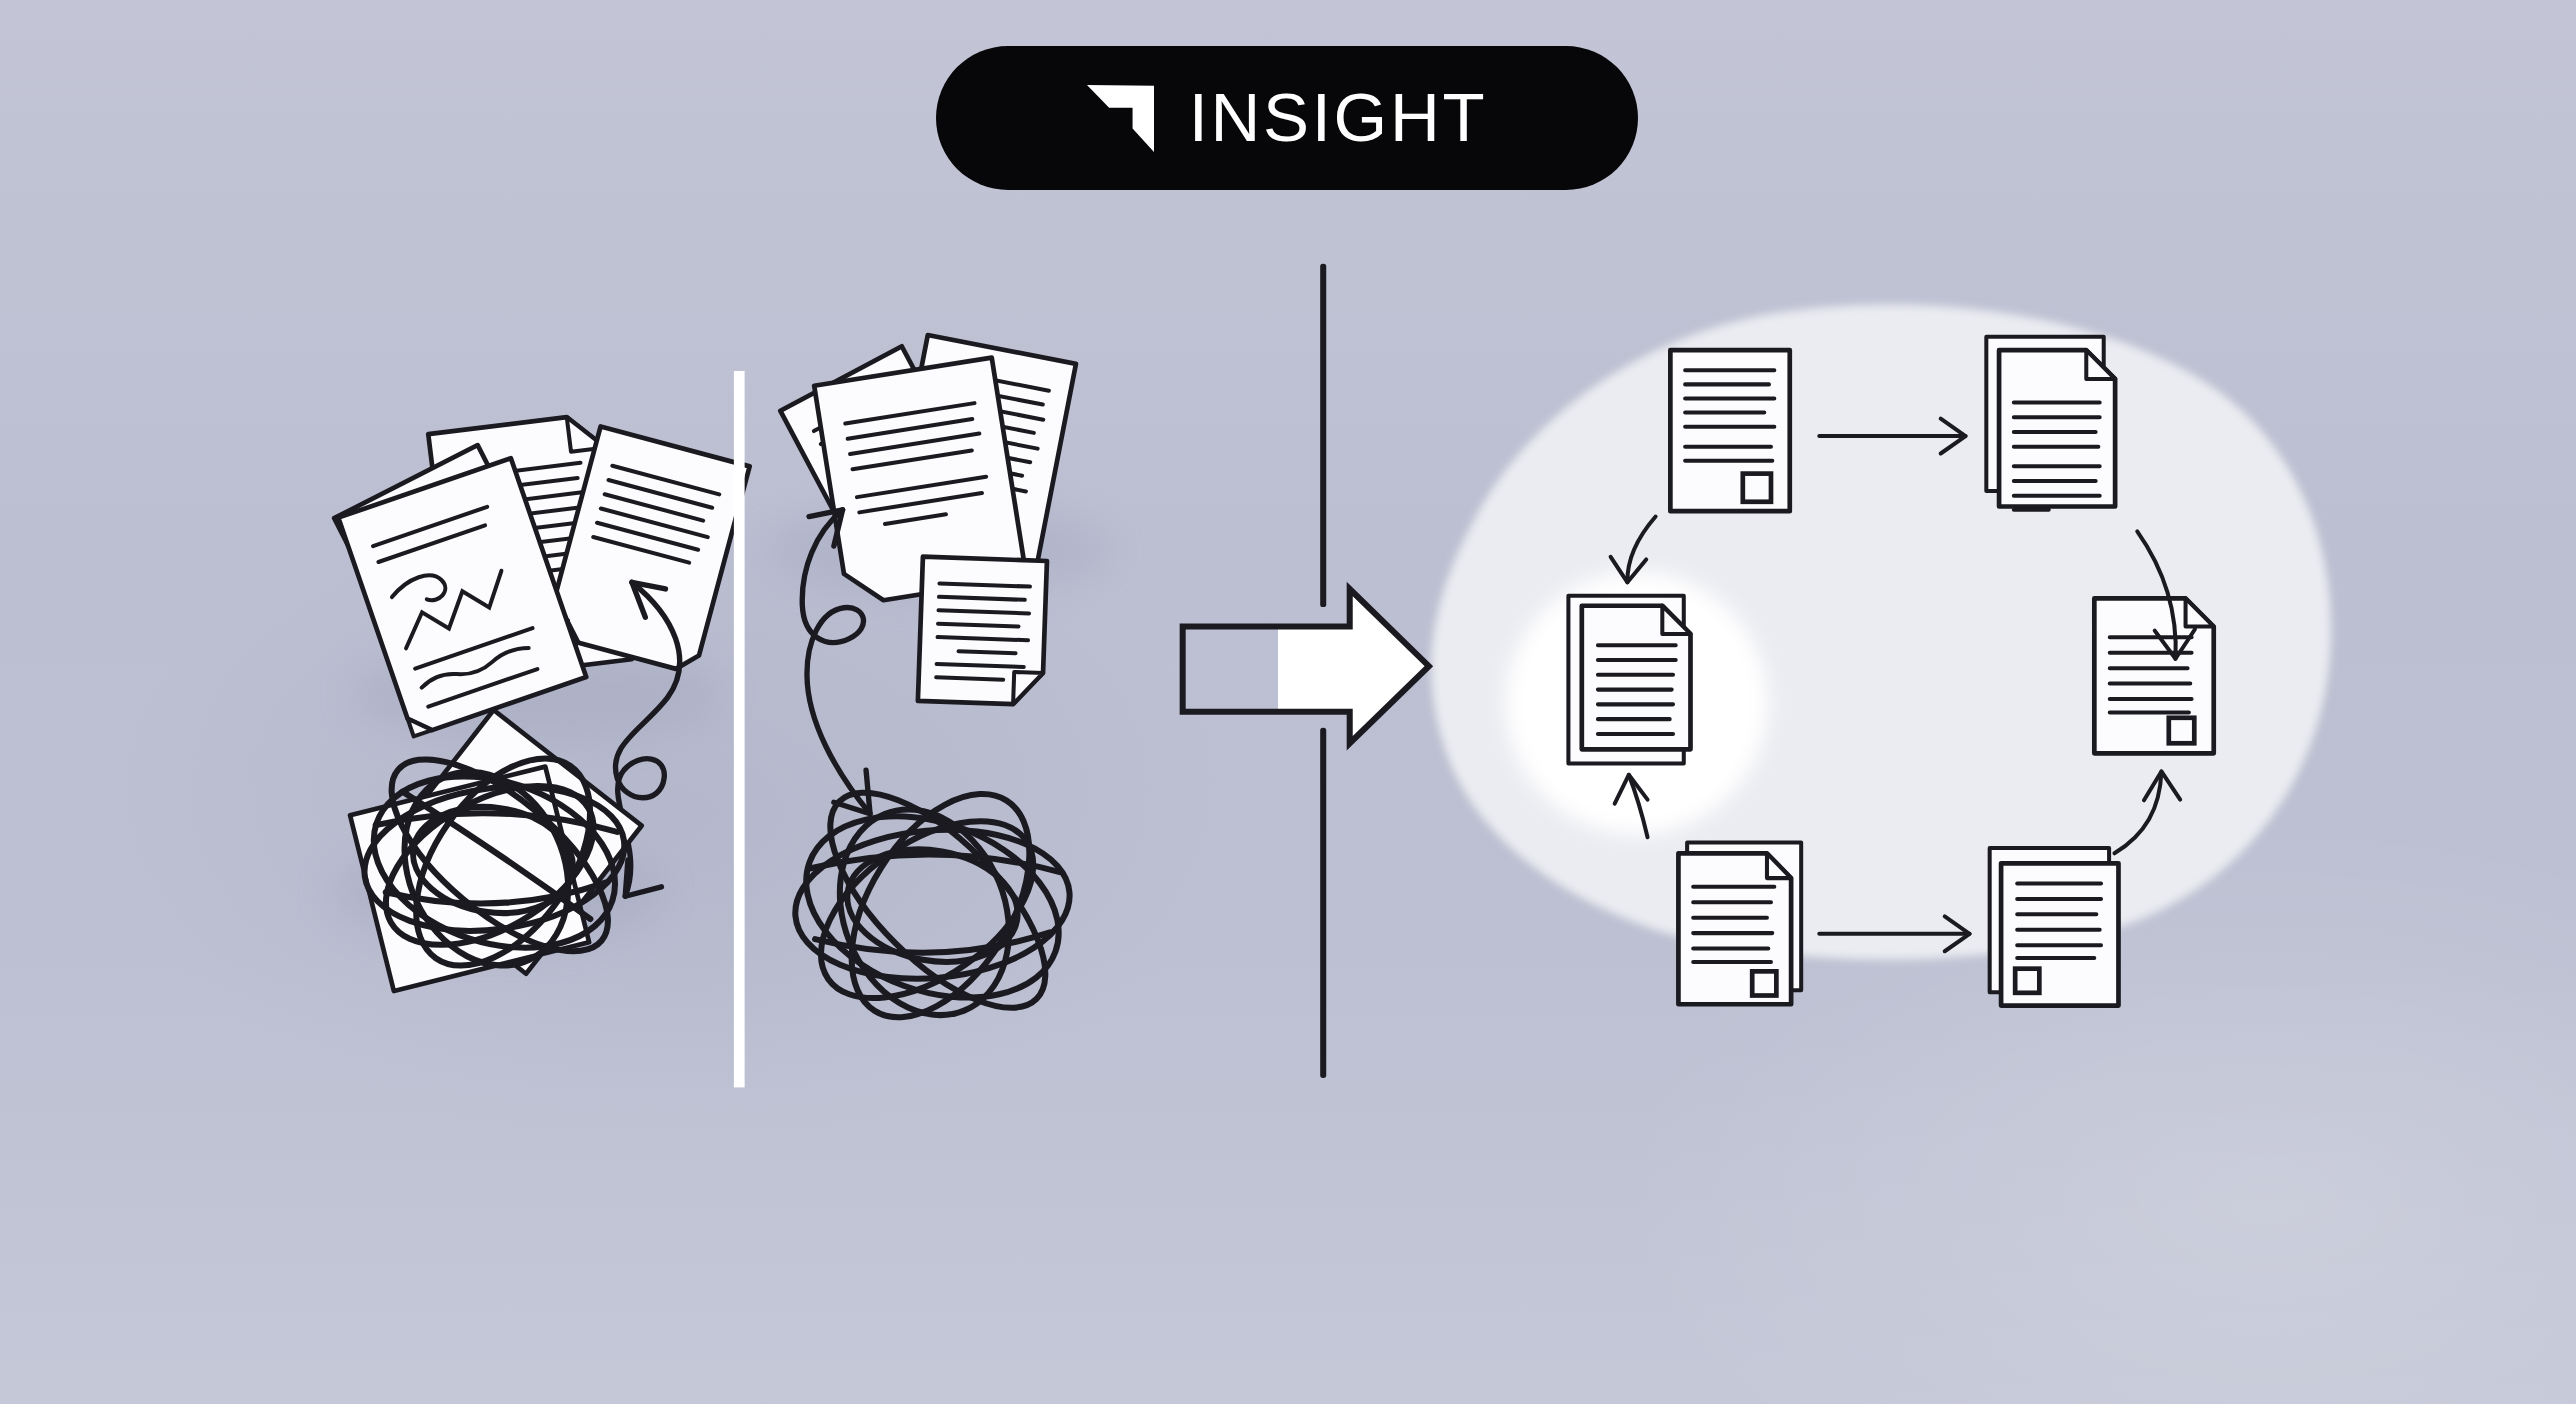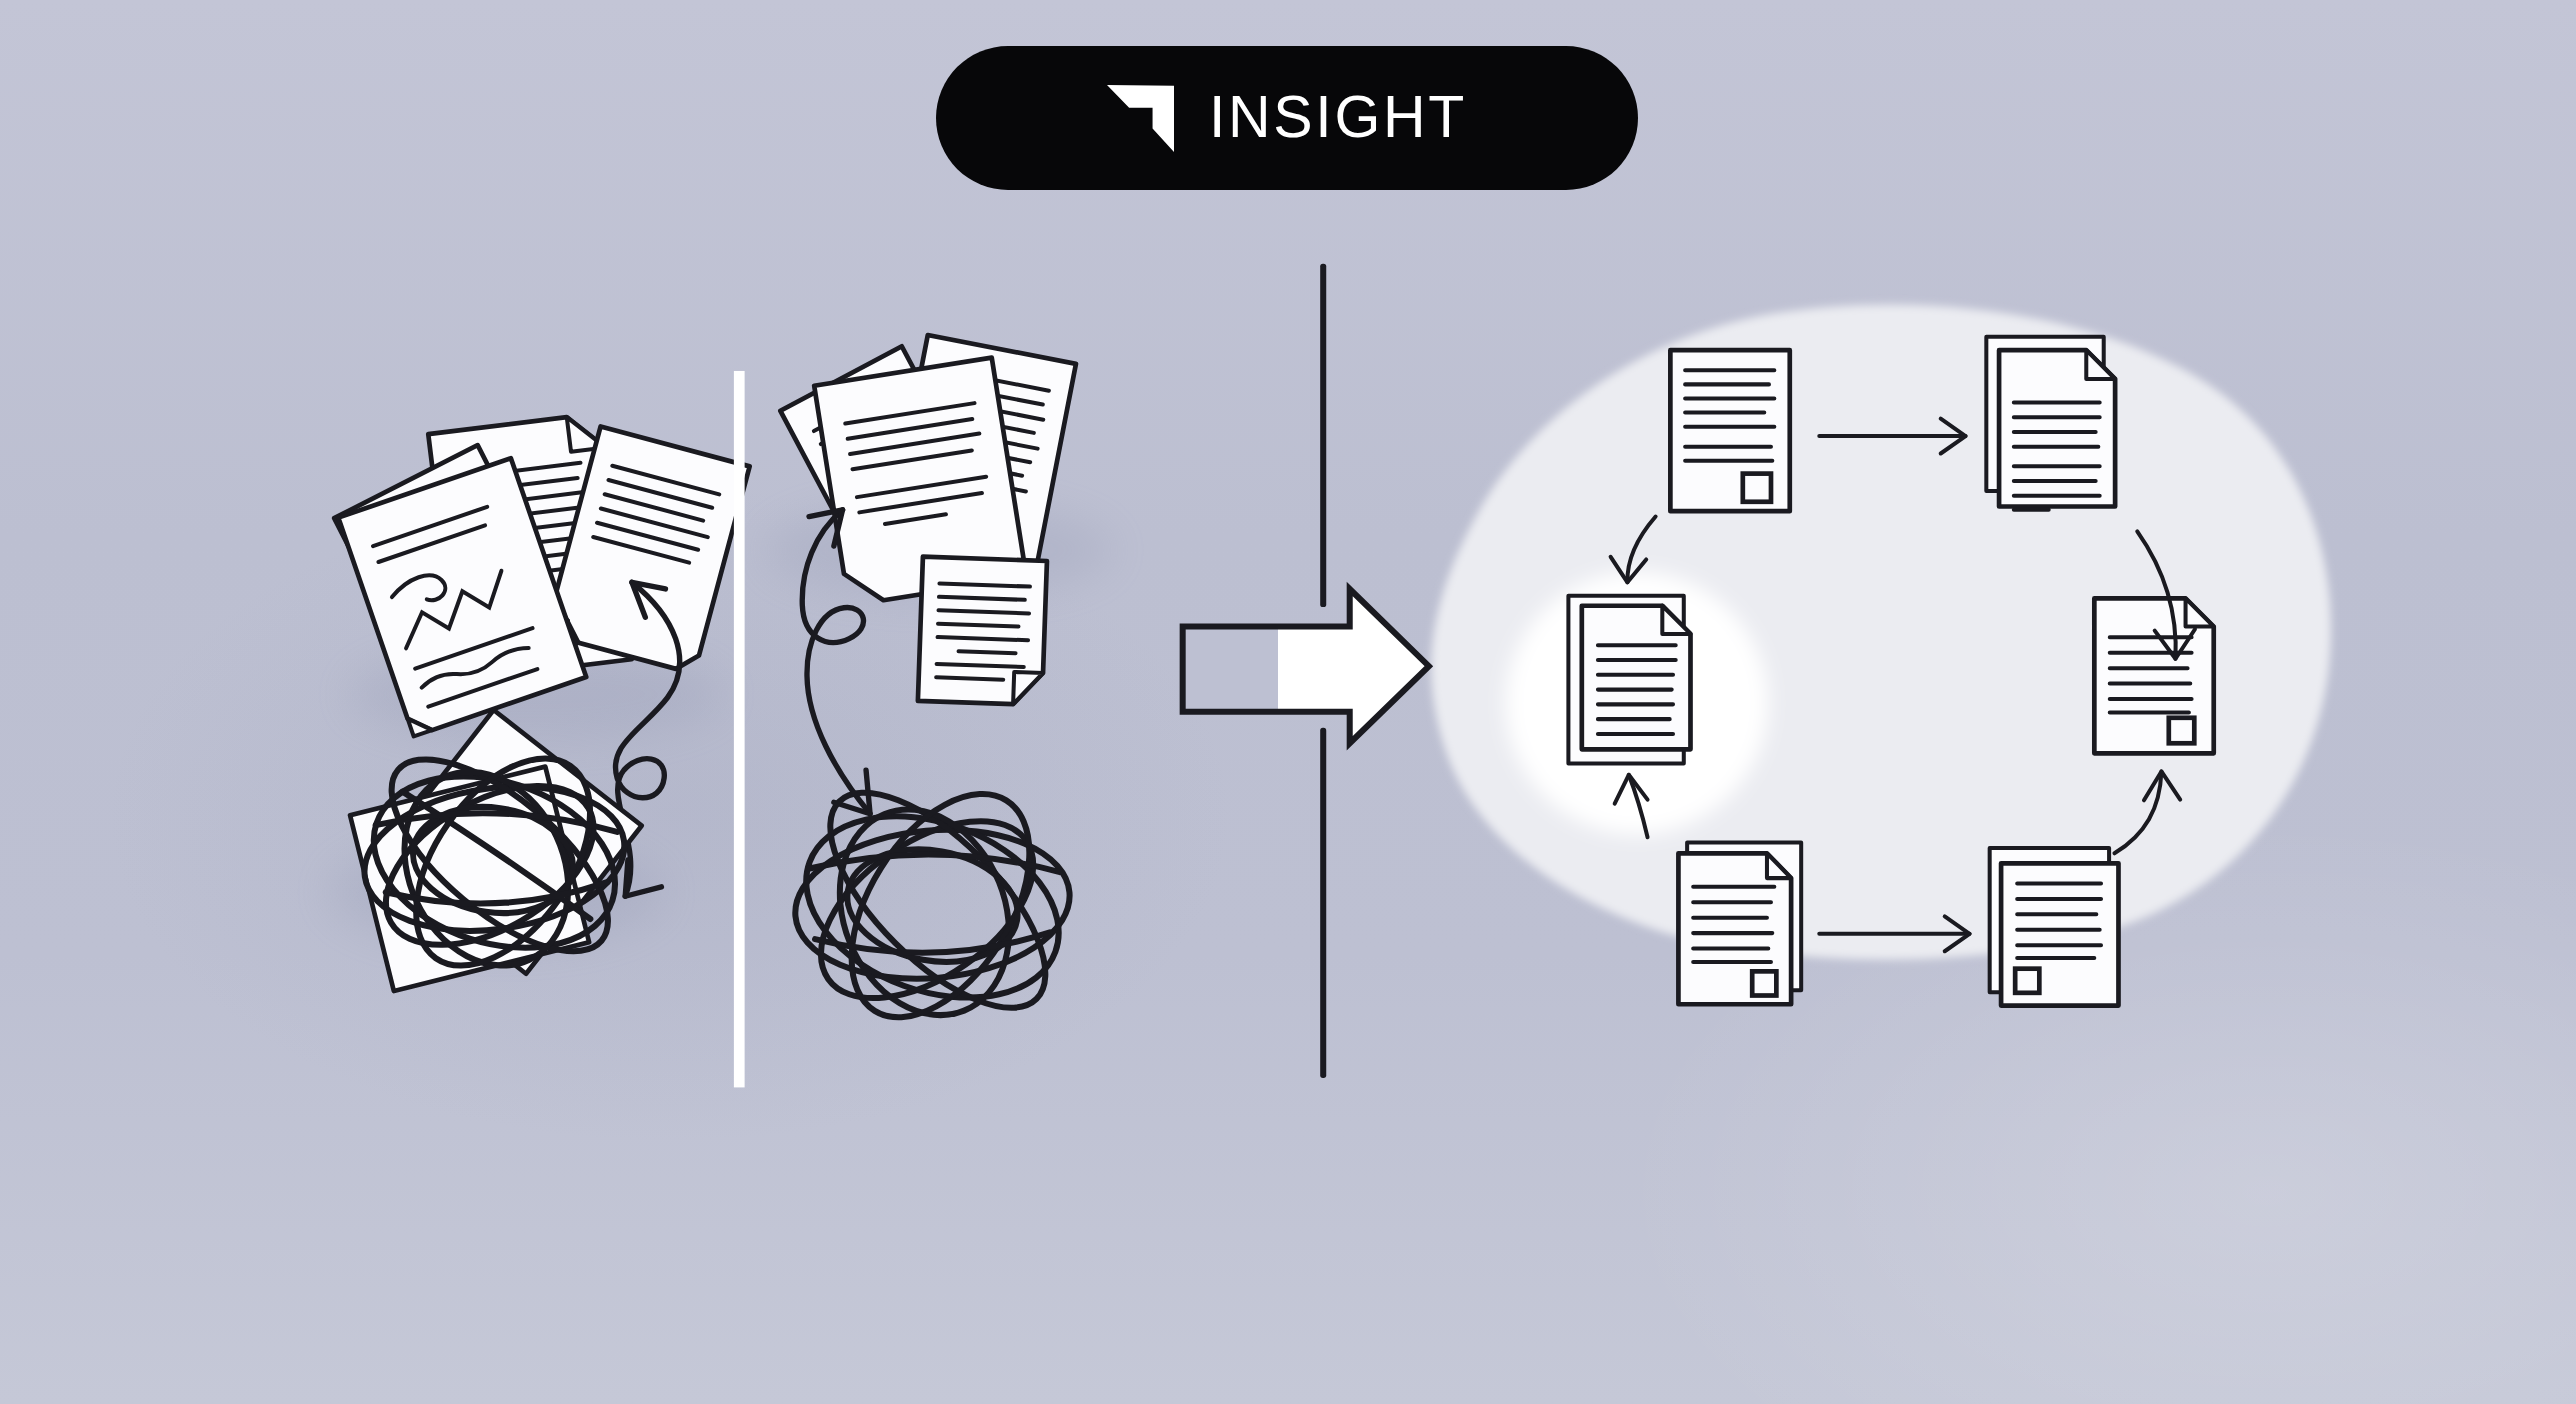--- a/index.html
+++ b/index.html
@@ -11,21 +11,21 @@
       linear-gradient(180deg,#c3c5d6 0%, #bcbfd1 38%, #bdc0d2 68%, #c5c8d7 100%);
     font-family:"Liberation Sans", sans-serif;
   }
   .art{position:absolute;inset:0;}
   .badge{
     position:absolute;left:936px;top:46px;width:702px;height:144px;
     background:var(--badge-bg,#070709);border-radius:74px;
     display:flex;align-items:center;justify-content:center;gap:35px;
   }
   .badge-label{
-    color:var(--badge-fg,#ffffff);font-size:59px;font-weight:500;
+    color:var(--badge-fg,#ffffff);font-size:69px;font-weight:500;
     letter-spacing:2.7px;line-height:1;transform:translateY(-1.3px);
   }
   .badge-icon{width:67px;height:67px;flex:0 0 auto;}
   .badge-icon polygon{fill:var(--badge-fg,#ffffff);}
   
   .paper{fill:var(--paper,#fcfcfe);stroke:var(--ink,#1a1a20);stroke-width:7;stroke-linejoin:round;}
   .paper-thin{fill:var(--paper,#fcfcfe);stroke:var(--ink,#1a1a20);stroke-width:6;stroke-linejoin:round;}
   .flap{fill:var(--paper,#fcfcfe);stroke:var(--ink,#1a1a20);stroke-width:6;stroke-linejoin:round;}
   .tl{stroke:var(--ink,#1a1a20);stroke-width:6;stroke-linecap:round;fill:none;}
   .scr{stroke:var(--ink,#1a1a20);stroke-width:9;fill:none;stroke-linecap:round;}

